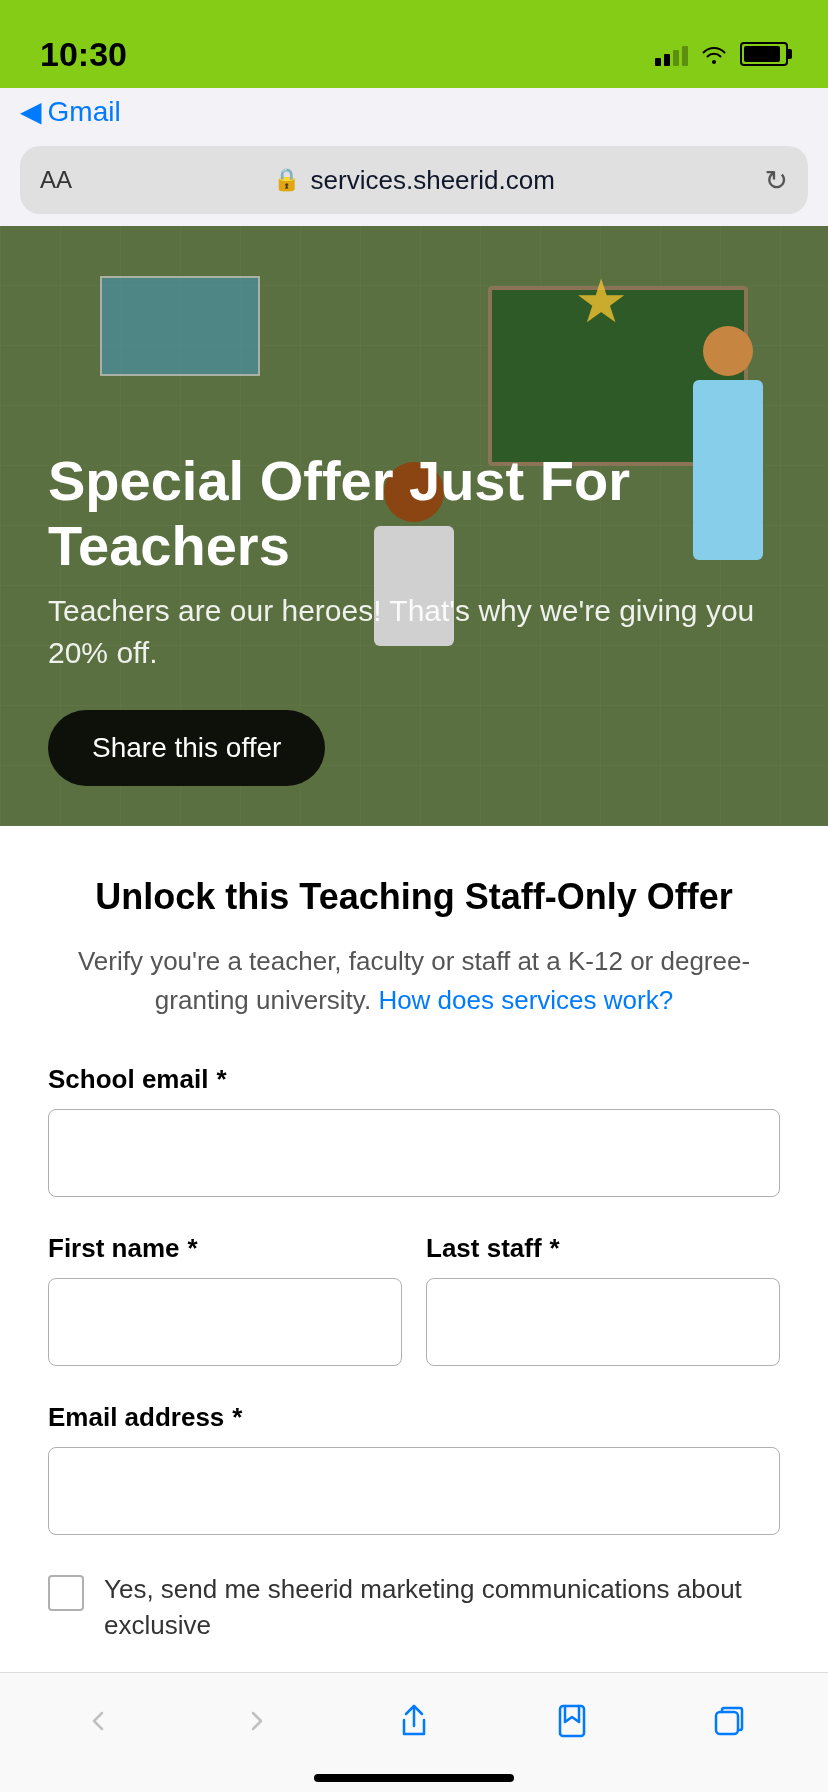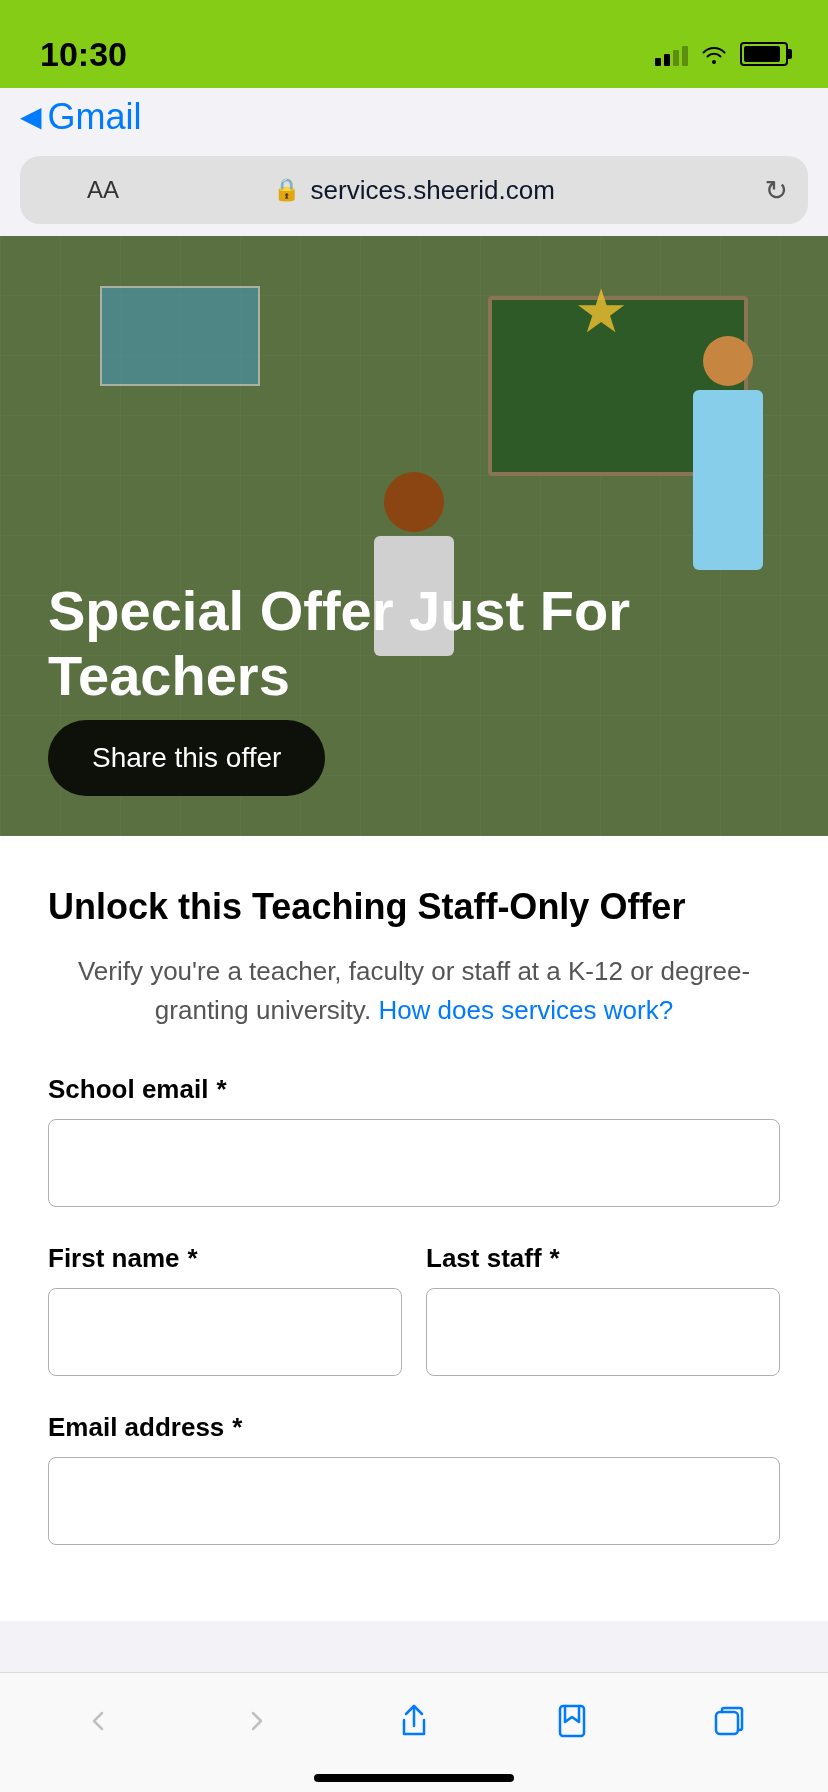--- a/index.html
+++ b/index.html
@@ -85,21 +85,21 @@
       align-items: center;
       gap: 6px;
     }
     .back-chevron {
       color: #007aff;
       font-size: 28px;
       line-height: 1;
     }
     .back-label {
       color: #007aff;
-      font-size: 36px;
+      font-size: 28px;
     }
 
     
     .address-bar-container {
       background: #f2f2f7;
       padding: 6px 20px 12px;
     }
     .address-bar {
       background: #e0e0e0;
       border-radius: 20px;
@@ -109,21 +109,20 @@
       justify-content: center;
       gap: 10px;
       position: relative;
     }
     .address-aa {
       position: absolute;
       left: 20px;
       font-size: 24px;
       color: #333;
       font-weight: 500;
-      margin-left: 47px;
     }
     .address-lock {
       font-size: 22px;
     }
     .address-url {
       font-size: 26px;
       color: #0f172a;
       font-weight: 400;
     }
     .address-reload {
@@ -278,21 +277,21 @@
     
     .form-section {
       background: #fff;
       padding: 50px 48px 40px;
     }
 
     .form-title {
       font-size: 36px;
       font-weight: 700;
       color: #000;
-      text-align: left;
+      text-align: center;
       margin-bottom: 24px;
     }
 
     .form-description {
       font-size: 26px;
       color: #555;
       text-align: center;
       line-height: 1.5;
       margin-bottom: 44px;
     }
@@ -461,20 +460,21 @@
       <div class="person-body"></div>
     </div>
     <div class="person-student1">
       <div class="student-head"></div>
       <div class="student-body"></div>
     </div>
   </div>
 
   <div class="hero-content">
     <h1 class="hero-title">Special Offer Just For Teachers</h1>
+    <p class="hero-subtitle">Teachers are our heroes! That's why we're giving you 20% off.</p>
     <button class="share-button">Share this offer</button>
   </div>
 </div>
 
 <div class="form-section">
   <h2 class="form-title">Unlock this Teaching Staff-Only Offer</h2>
   <p class="form-description">
     <span>Verify you're a teacher, faculty or staff at a K-12 or degree-granting university.</span>
     <a href="#">How does services work?</a>
   </p>
@@ -505,20 +505,24 @@
   </div>
 
   <div class="field-group">
     <label class="field-label">
       <span>Email address</span>
         <span>*</span>
     </label>
     <input class="text-input" type="email" style="">
   </div>
 
+  <div class="checkbox-row">
+    <div class="checkbox-input"></div>
+    <span class="checkbox-label">Yes, send me sheerid marketing communications about exclusive</span>
+  </div>
 </div>
 
 <div class="bottom-toolbar">
   <button class="toolbar-btn disabled">
     <svg width="28" height="28" viewBox="0 0 28 28" fill="none">
       <path d="M17 6 L9 14 L17 22" stroke="#c0c0c0" stroke-width="2.5" stroke-linecap="round" stroke-linejoin="round"></path>
     </svg>
   </button>
   <button class="toolbar-btn disabled">
     <svg width="28" height="28" viewBox="0 0 28 28" fill="none">

